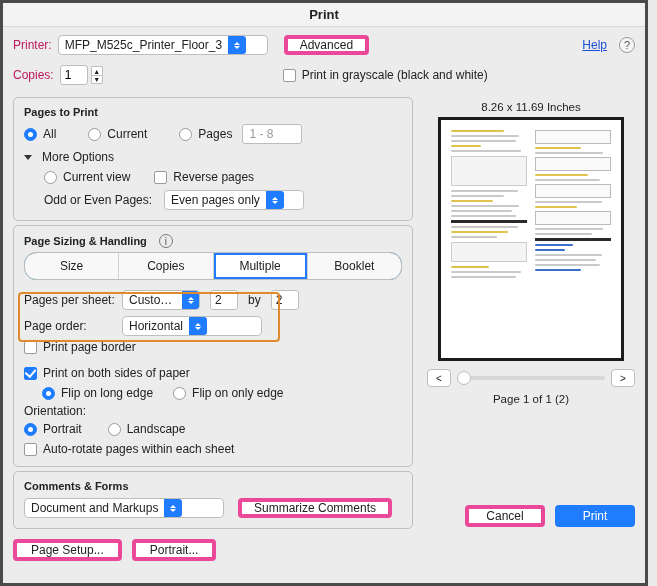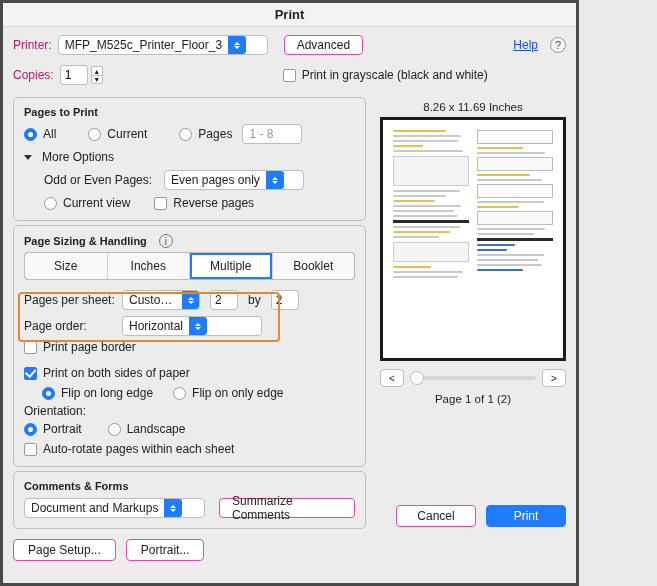--- a/index.html
+++ b/index.html
@@ -1,52 +1,52 @@
 <!DOCTYPE html>
 <html><head>
 <meta charset="utf-8">
 <style>
   * { box-sizing: border-box; margin: 0; padding: 0; font-family: -apple-system, Helvetica, Arial, sans-serif; }
   body { background: #eaeaea; width: 657px; height: 586px; font-size: 12px; color: #222; }
-  .sheet { position: relative; width: 579px; height: 586px; border: 3px solid #4a4a4a; background: #ececec; }
+  .sheet { position: relative; width: 648px; height: 586px; border: 3px solid #4a4a4a; background: #ececec; }
   .titlebar { height: 24px; display:flex; align-items:center; justify-content:center; background:#f3f3f3; border-bottom:1px solid #d7d7d7; font-weight:600; font-size:13px; }
   .content { position:relative; padding:8px 10px 10px 10px; }
   .row { display:flex; align-items:center; gap:6px; }
   .mt4{margin-top:4px}.mt6{margin-top:6px}.mt8{margin-top:4px}.mt10{margin-top:10px}.mt12{margin-top:12px}
   .label { color:#be185d; }
   .spacer { flex:1; }
   .link { color:#1d4ed8; text-decoration:underline; cursor:pointer; }
   .help-q { width:16px;height:16px;border:1px solid #9a9a9a;border-radius:50%;display:flex;align-items:center;justify-content:center;font-size:11px;color:#555;background:#f5f5f5; }
   .info-i { width:14px;height:14px;border:1px solid #7a7a7a;border-radius:50%;display:flex;align-items:center;justify-content:center;font-size:10px;color:#555;}
   .select { display:flex; align-items:center; background:#fff; border:1px solid #bdbdbd; border-radius:4px; height:20px; padding:0 0 0 6px; }
   .select .val { white-space:nowrap; overflow:hidden; text-overflow:ellipsis; }
   .select .caret { width:18px; height:100%; background:#1f7cff; border-radius:0 3px 3px 0; margin-left:6px; display:flex; flex-direction:column; align-items:center; justify-content:center; gap:1px;}
   .select .caret::before,.select .caret::after{content:"";width:0;height:0;border-left:3px solid transparent;border-right:3px solid transparent;}
   .select .caret::before{border-bottom:3px solid #fff;}
   .select .caret::after{border-top:3px solid #fff;}
-  .btn { background:#fff;border:1px solid #ec4899;border-radius:4px;height:20px;padding:0 12px;display:flex;align-items:center;justify-content:center;cursor:pointer; }
+  .btn { background:#fff;border:4px solid #ec4899;border-radius:4px;height:20px;padding:0 12px;display:flex;align-items:center;justify-content:center;cursor:pointer; }
   .btn.primary{background:#1f7cff;border-color:#1f7cff;color:#fff;}
   .stepper{display:flex;align-items:center;gap:3px;}
   .stepper input{width:28px;height:20px;border:1px solid #bdbdbd;border-radius:3px;padding:0 4px;font-size:12px;}
   .stepper .arrows{display:flex;flex-direction:column;}
   .stepper .arrows span{width:12px;height:9px;border:1px solid #bdbdbd;background:#fff;font-size:7px;display:flex;align-items:center;justify-content:center;line-height:1;}
   .stepper .arrows span:first-child{border-radius:2px 2px 0 0;border-bottom:none;}
   .stepper .arrows span:last-child{border-radius:0 0 2px 2px;}
   .checkbox{width:13px;height:13px;border:1px solid #9a9a9a;border-radius:2px;background:#fff;display:inline-flex;align-items:center;justify-content:center;}
   .checkbox.checked{background:#1f7cff;border-color:#1f7cff;}
   .checkbox.checked::after{content:"";width:5px;height:8px;border:solid #fff;border-width:0 2px 2px 0;transform:rotate(40deg);margin-top:-2px;}
   .radio{width:13px;height:13px;border:1px solid #9a9a9a;border-radius:50%;background:#fff;display:inline-flex;align-items:center;justify-content:center;}
   .radio.sel{border-color:#1f7cff;background:#1f7cff;}
   .radio.sel::after{content:"";width:5px;height:5px;background:#fff;border-radius:50%;}
   .input{background:#fff;border:1px solid #bdbdbd;border-radius:3px;height:20px;padding:0 6px;display:flex;align-items:center;color:#999;}
   .mini-num{background:#fff;border:1px solid #bdbdbd;border-radius:3px;height:20px;width:28px;padding:0 4px;display:flex;align-items:center;}
   .section{border:1px solid #bfbfbf;border-radius:5px;background:#ececec;padding:8px 10px 10px 10px;}
   .section-title{font-weight:600;font-size:11px;}
   .disclosure{display:inline-block;width:0;height:0;border-left:4px solid transparent;border-right:4px solid transparent;border-top:5px solid #333;margin-right:4px;}
-  .seg{display:flex;border:1px solid #bdbdbd;border-radius:4px;overflow:hidden;background:#0369a1;}
+  .seg{display:flex;border:1px solid #bdbdbd;border-radius:12px;overflow:hidden;background:#0369a1;}
   .seg .seg-btn{flex:1;height:26px;display:flex;align-items:center;justify-content:center;border-right:1px solid #d2d2d2;cursor:pointer;background:#f8f8f8;}
   .seg .seg-btn:last-child{border-right:none;}
   .seg .seg-btn.active{background:#fff; box-shadow: inset 0 0 0 2px #1f7cff; }
   .highlight{position:absolute;border:2px solid #e08a2d;border-radius:4px;pointer-events:none;}
   .left-col{width:400px;}
   .cols{display:flex;gap:14px;align-items:flex-start;}
   .preview-area{flex:1;display:flex;flex-direction:column;align-items:center;}
   .preview-size{font-size:11.5px;margin:4px 0 4px 0;}
   .preview-box{width:186px;height:244px;border:3px solid #1b1b1b;background:#fff;position:relative;overflow:hidden;padding:10px 10px;}
   .doc-line{height:2px;background:#c9c9c9;border-radius:1px;margin-bottom:3px;}
@@ -114,46 +114,46 @@
             <span>Pages</span>
             <div class="input" style="width:60px;margin-left:4px">
               <span>1 - 8</span>
             </div>
           </div>
           <div class="row mt6">
             <span class="disclosure"></span>
             <span>More Options</span>
           </div>
           <div class="row mt6" style="margin-left:20px">
+            <span class="radio"></span>
+            <span>Current view</span>
+            <span style="width:12px"></span>
+            <span class="checkbox"></span>
+            <span>Reverse pages</span>
+          </div>
+          <div class="row mt6" style="margin-left:20px">
             <span>Odd or Even Pages:</span>
             <div class="select" style="width:140px;margin-left:6px">
               <span class="val">Even pages only</span>
               <span class="caret"></span>
             </div>
           </div>
-          <div class="row mt6" style="margin-left:20px">
-            <span class="radio"></span>
-            <span>Current view</span>
-            <span style="width:12px"></span>
-            <span class="checkbox"></span>
-            <span>Reverse pages</span>
-          </div>
         </div>
 
         <div class="section mt8" style="position:relative">
           <div class="row">
             <span class="section-title">Page Sizing &amp; Handling</span>
             <span class="info-i" style="margin-left:6px">i</span>
           </div>
           <div class="seg mt8">
             <div class="seg-btn">
                 <span>Size</span>
               </div>
             <div class="seg-btn">
-                <span>Inches</span>
+                <span>Copies</span>
               </div>
             <div class="seg-btn active">
                 <span>Multiple</span>
               </div>
             <div class="seg-btn">
                 <span>Booklet</span>
               </div>
           </div>
           <div class="row mt10">
             <span style="width:92px">Pages per sheet:</span>

